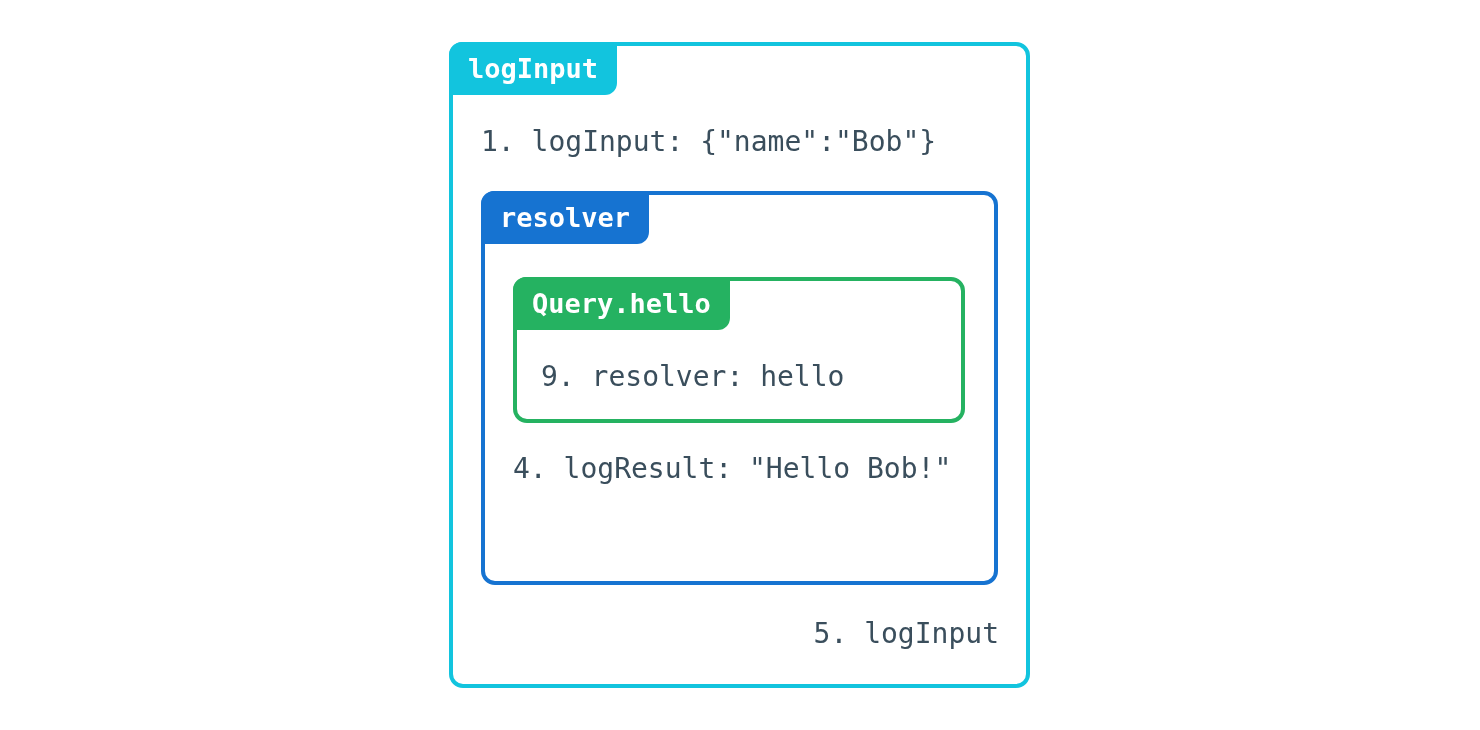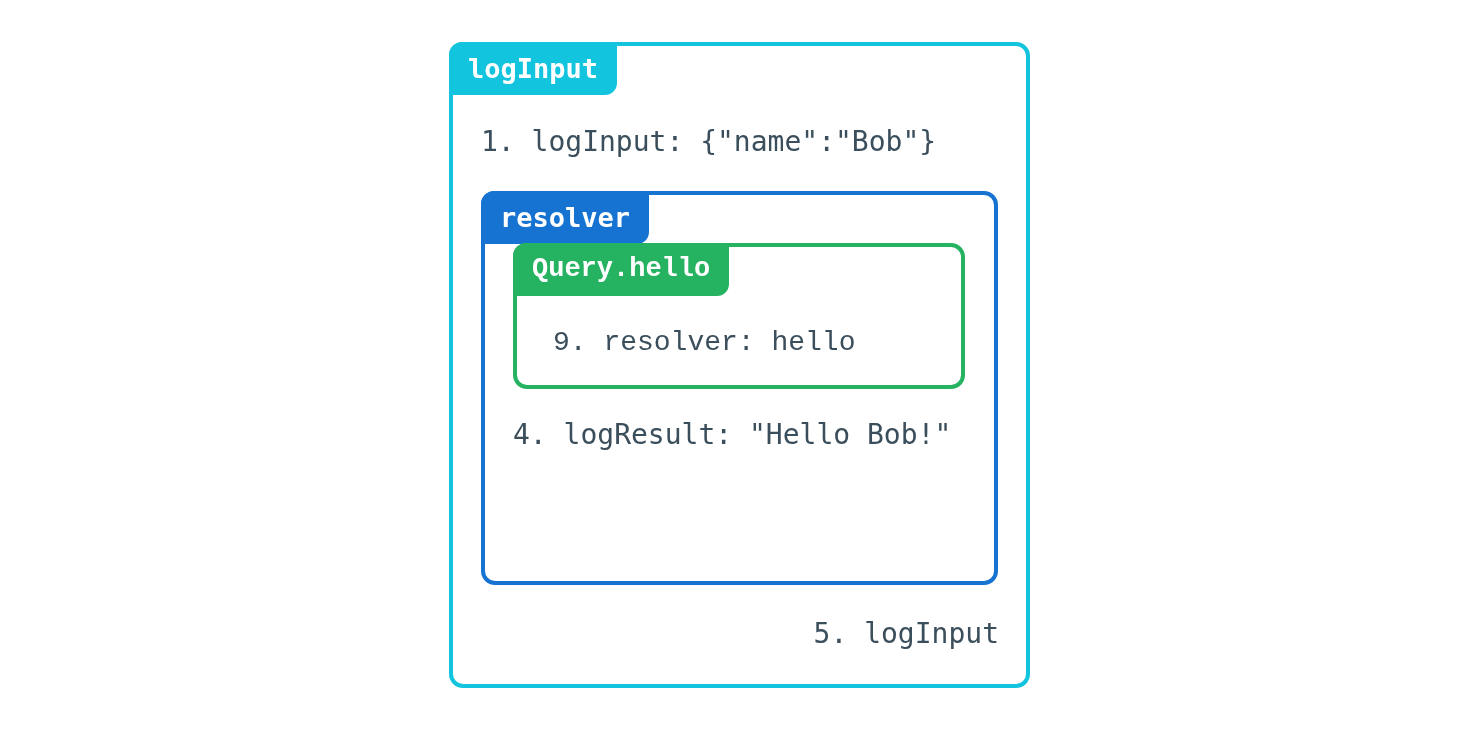--- a/index.html
+++ b/index.html
@@ -38,22 +38,22 @@
     width: 517px;
     height: 394px;
     border: 4px solid var(--blue, #1673d1);
     margin-top: 35px;
     padding: 48px 27px 37px 28px;
   }
   .box-inner {
     width: 452px;
     height: 146px;
     border: 4px solid var(--green, #25b261);
-    padding: 48px 28px 28px 36px;
-    font-family: Liberation Mono, monospace;
+    margin-top: 34px;
+    padding: 48px 28px 28px 24px;
   }
   .tab {
     position: absolute;
     top: -4px;
     left: -4px;
     height: 53px;
     line-height: 53px;
     padding: 0 19px;
     border-radius: 13px 0 12px 0;
     color: #ffffff;

